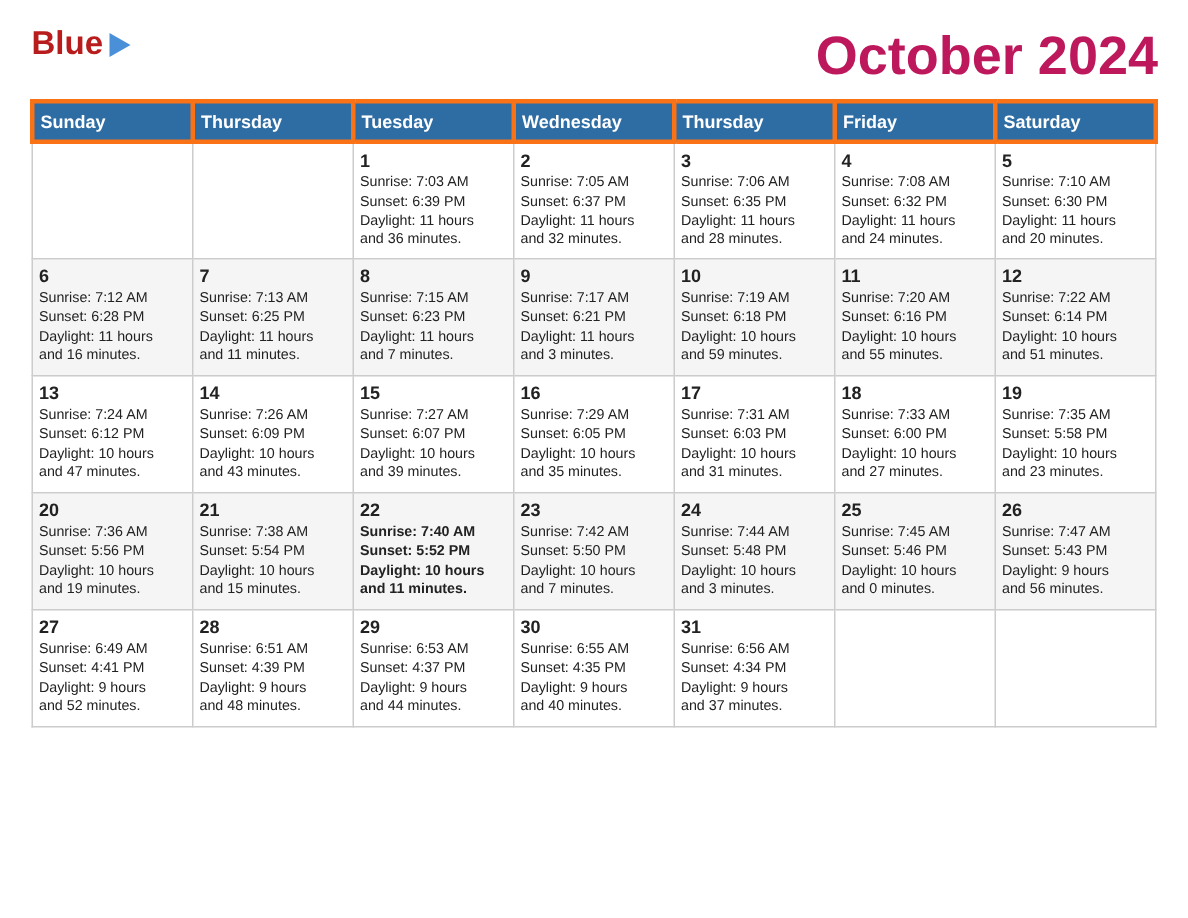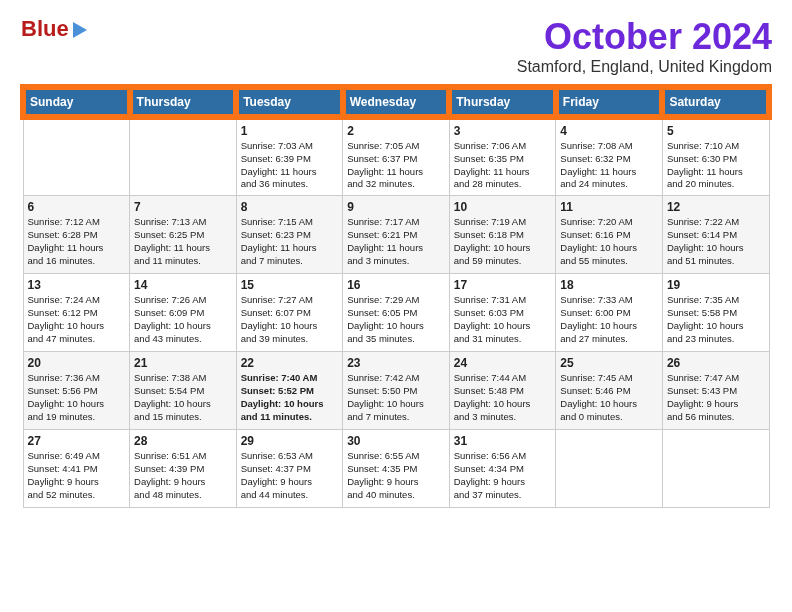--- a/index.html
+++ b/index.html
@@ -19,40 +19,40 @@
       align-items: flex-start;
       justify-content: space-between;
       margin-bottom: 8px;
     }
     .title-block {
       text-align: right;
     }
     .title-block h1 {
       font-size: 36px;
       font-weight: bold;
-      color: #6d28d9;
+      color: #be185d;
     }
     .title-block h2 {
       font-size: 16px;
       font-weight: normal;
       color: #333;
     }
     table {
       width: 100%;
       border-collapse: collapse;
       table-layout: fixed;
     }
     thead tr th {
       background-color: #2e6da4;
       color: #fff;
       font-size: 12px;
       font-weight: bold;
       padding: 5px 4px;
       text-align: left;
-      border: 6px solid #f97316;
+      border: 3px solid #f97316;
     }
     tbody tr td {
       border: 1px solid #ccc;
       vertical-align: top;
       padding: 4px 4px;
       font-size: 10px;
       color: #222;
       height: 78px;
       background: #fff;
     }
@@ -87,21 +87,20 @@
           <span style="font-size:22px;font-weight:bold;color:#b91c1c;margin-left:1px;">Blue</span>
 
           <svg width="18" height="18" viewBox="0 0 18 18" style="margin-left:2px;margin-bottom:2px;">
             <polygon points="2,16 16,8 2,0" fill="#4a90d9"></polygon>
           </svg>
         </div>
       </div>
     </div>
     <div class="title-block">
       <h1>October 2024</h1>
-      <h2>Stamford, England, United Kingdom</h2>
     </div>
   </div>
 
   <table>
     <thead>
       <tr>
       <th>Sunday</th>
           <th>Thursday</th>
           <th>Tuesday</th>
           <th>Wednesday</th>

